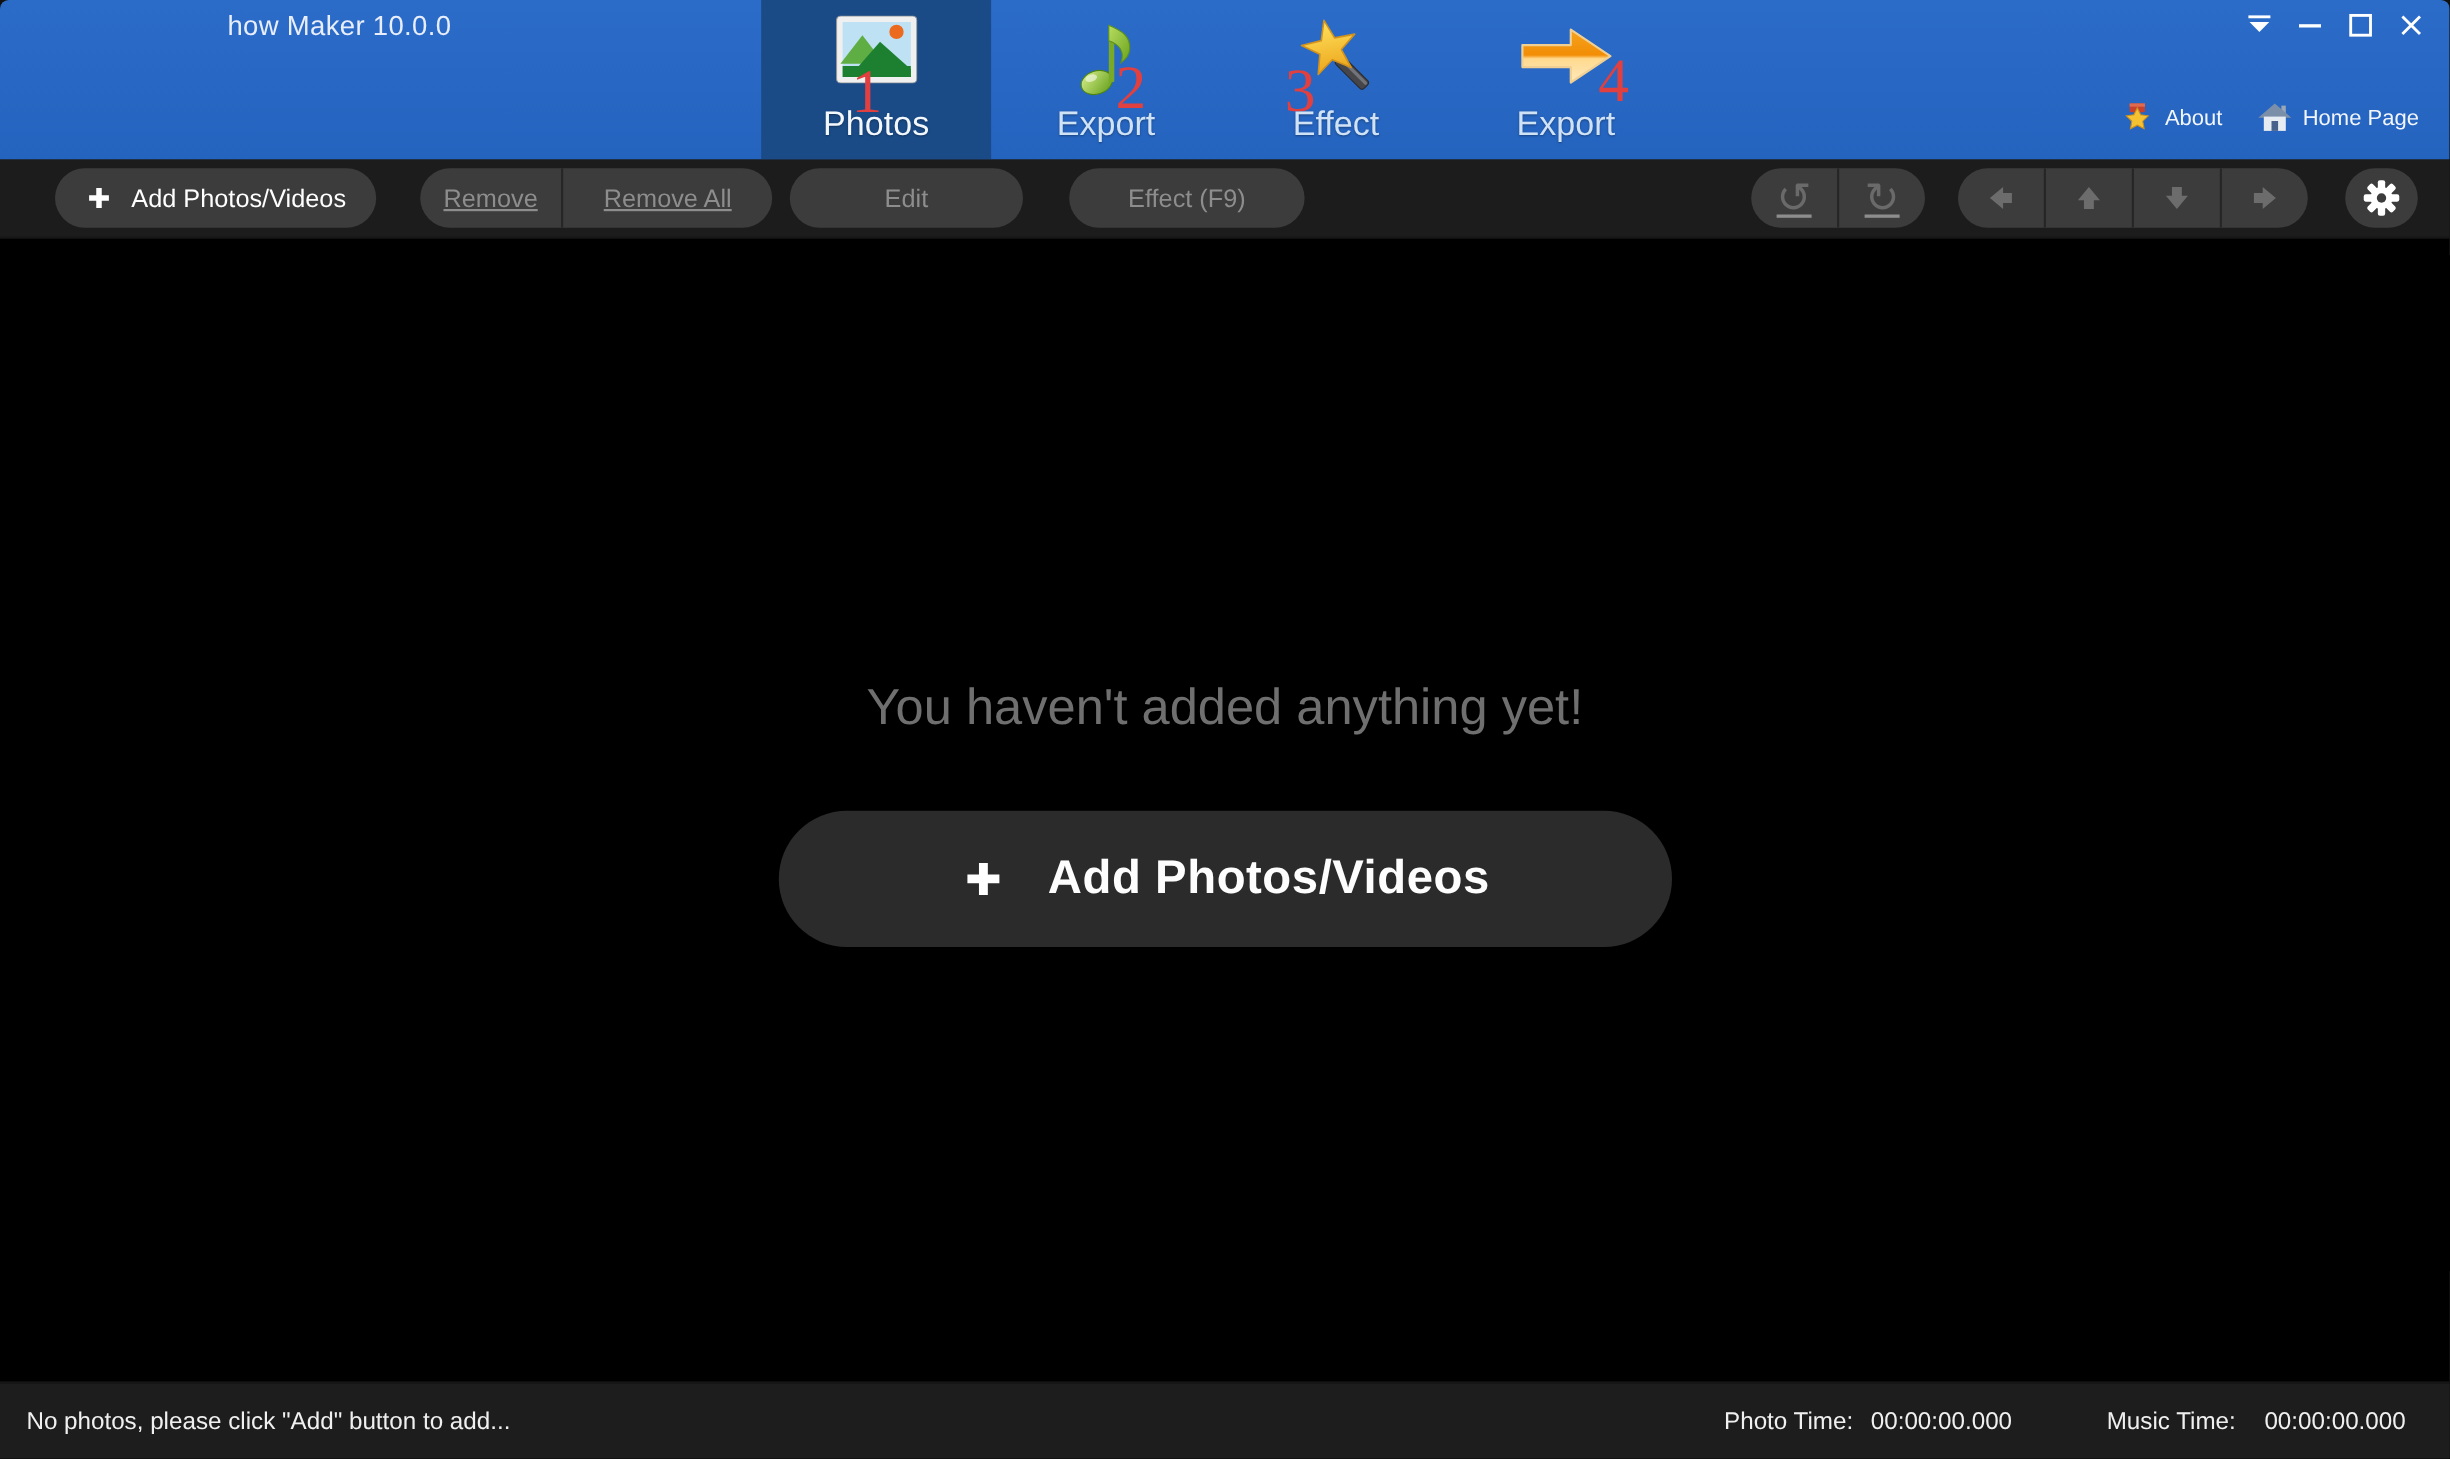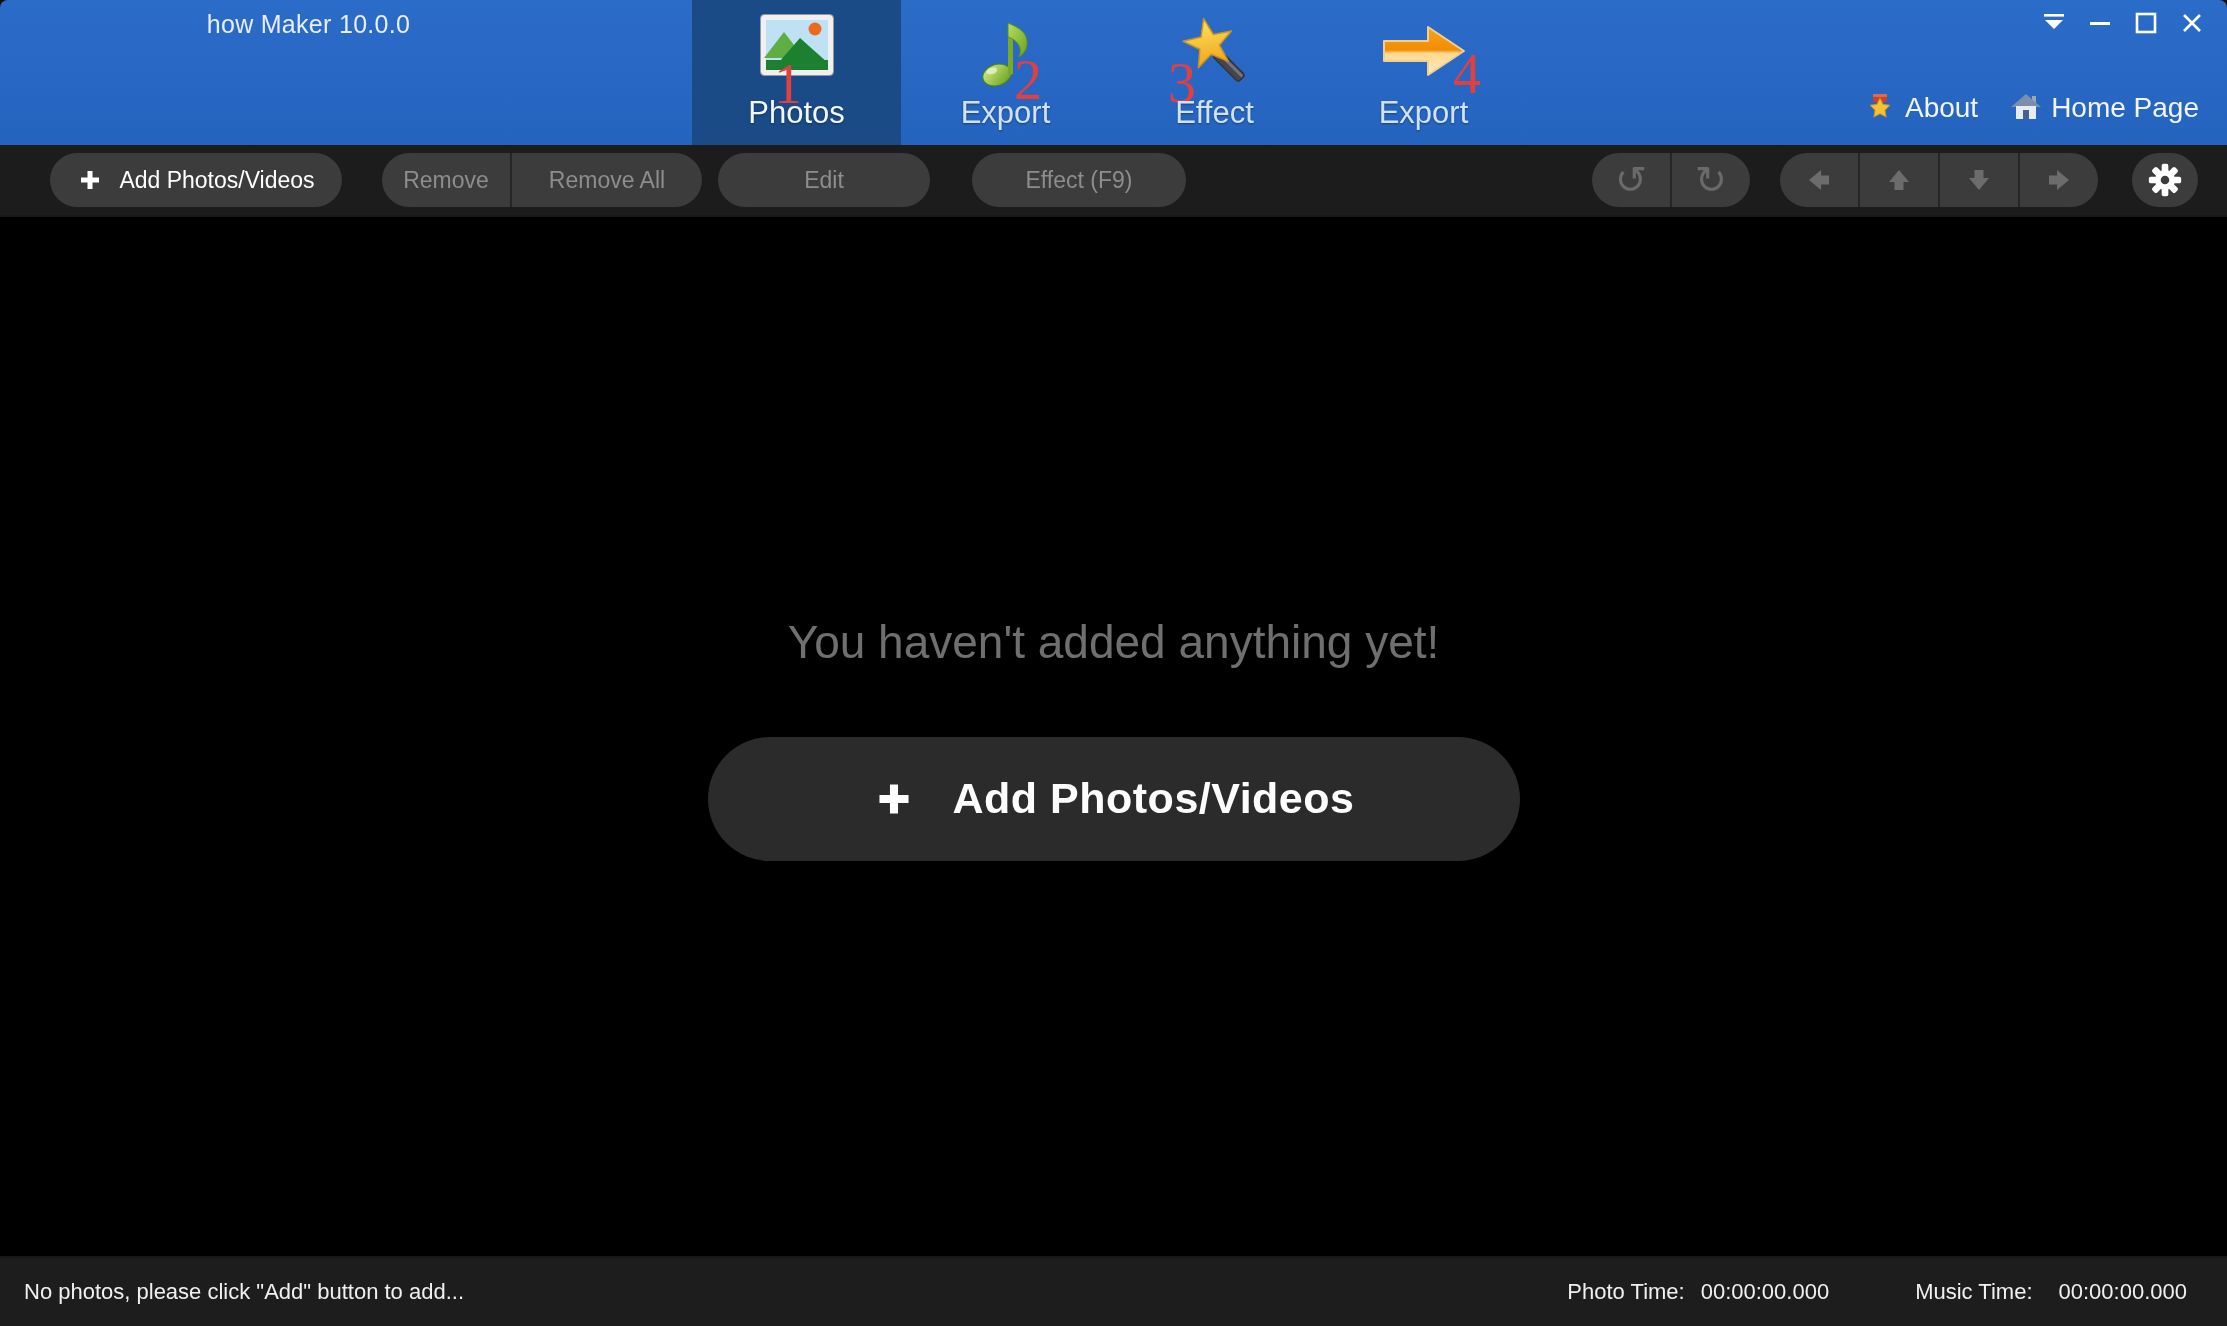--- a/index.html
+++ b/index.html
@@ -19,30 +19,30 @@
   .tab-num{position:absolute;font-family:"Liberation Serif",serif;font-size:56px;line-height:1;
            color:#e04040;pointer-events:none;}
   .tab-label{position:absolute;bottom:14px;left:0;width:100%;text-align:center;
              font-size:31px;color:#cfe2f6;text-shadow:0 1px 2px rgba(0,0,0,.35);}
   .tab.selected .tab-label{color:#f3f8ff;}
 
   .win-controls{position:absolute;top:8px;right:20px;display:flex;gap:16px;}
   .win-btn{width:30px;height:30px;display:flex;align-items:center;justify-content:center;cursor:pointer;}
 
   .tb-links{position:absolute;right:28px;top:92px;display:flex;gap:32px;align-items:center;}
-  .tb-link{display:flex;align-items:center;gap:9px;cursor:pointer;color:#f2f6fc;font-size:28px;}
+  .tb-link{display:flex;align-items:center;gap:9px;cursor:pointer;color:#f2f6fc;font-size:20px;}
 
   
   .toolbar{position:absolute;left:0;top:145px;right:0;height:70px;background:#1c1c1c;
            border-bottom:2px solid #171717;display:flex;align-items:center;}
   .pill{height:54px;border-radius:27px;background:#3c3c3c;display:flex;align-items:center;
         justify-content:center;font-size:23px;color:#fff;cursor:pointer;box-sizing:border-box;}
   .pill.disabled{color:#8d8d8d;cursor:default;}
   .group{height:54px;border-radius:27px;background:#3c3c3c;display:flex;overflow:hidden;}
-  .seg{display:flex;align-items:center;justify-content:center;font-size:23px;color:#8d8d8d;height:100%;}
+  .seg{display:flex;align-items:center;justify-content:center;font-size:23px;color:#8d8d8d;height:100%;text-decoration:underline;}
   .seg + .seg{border-left:2px solid #262626;}
   .btn-add{width:292px;margin-left:50px;gap:16px;}
   .grp-remove{margin-left:40px;}
   .seg-remove{width:128px;}
   .seg-removeall{width:190px;}
   .btn-edit{width:212px;margin-left:16px;}
   .btn-preview{width:214px;margin-left:42px;}
   .toolbar-right{margin-left:auto;display:flex;align-items:center;padding-right:29px;}
   .grp-undo .seg{width:78px;}
   .grp-arrows{margin-left:30px;}

